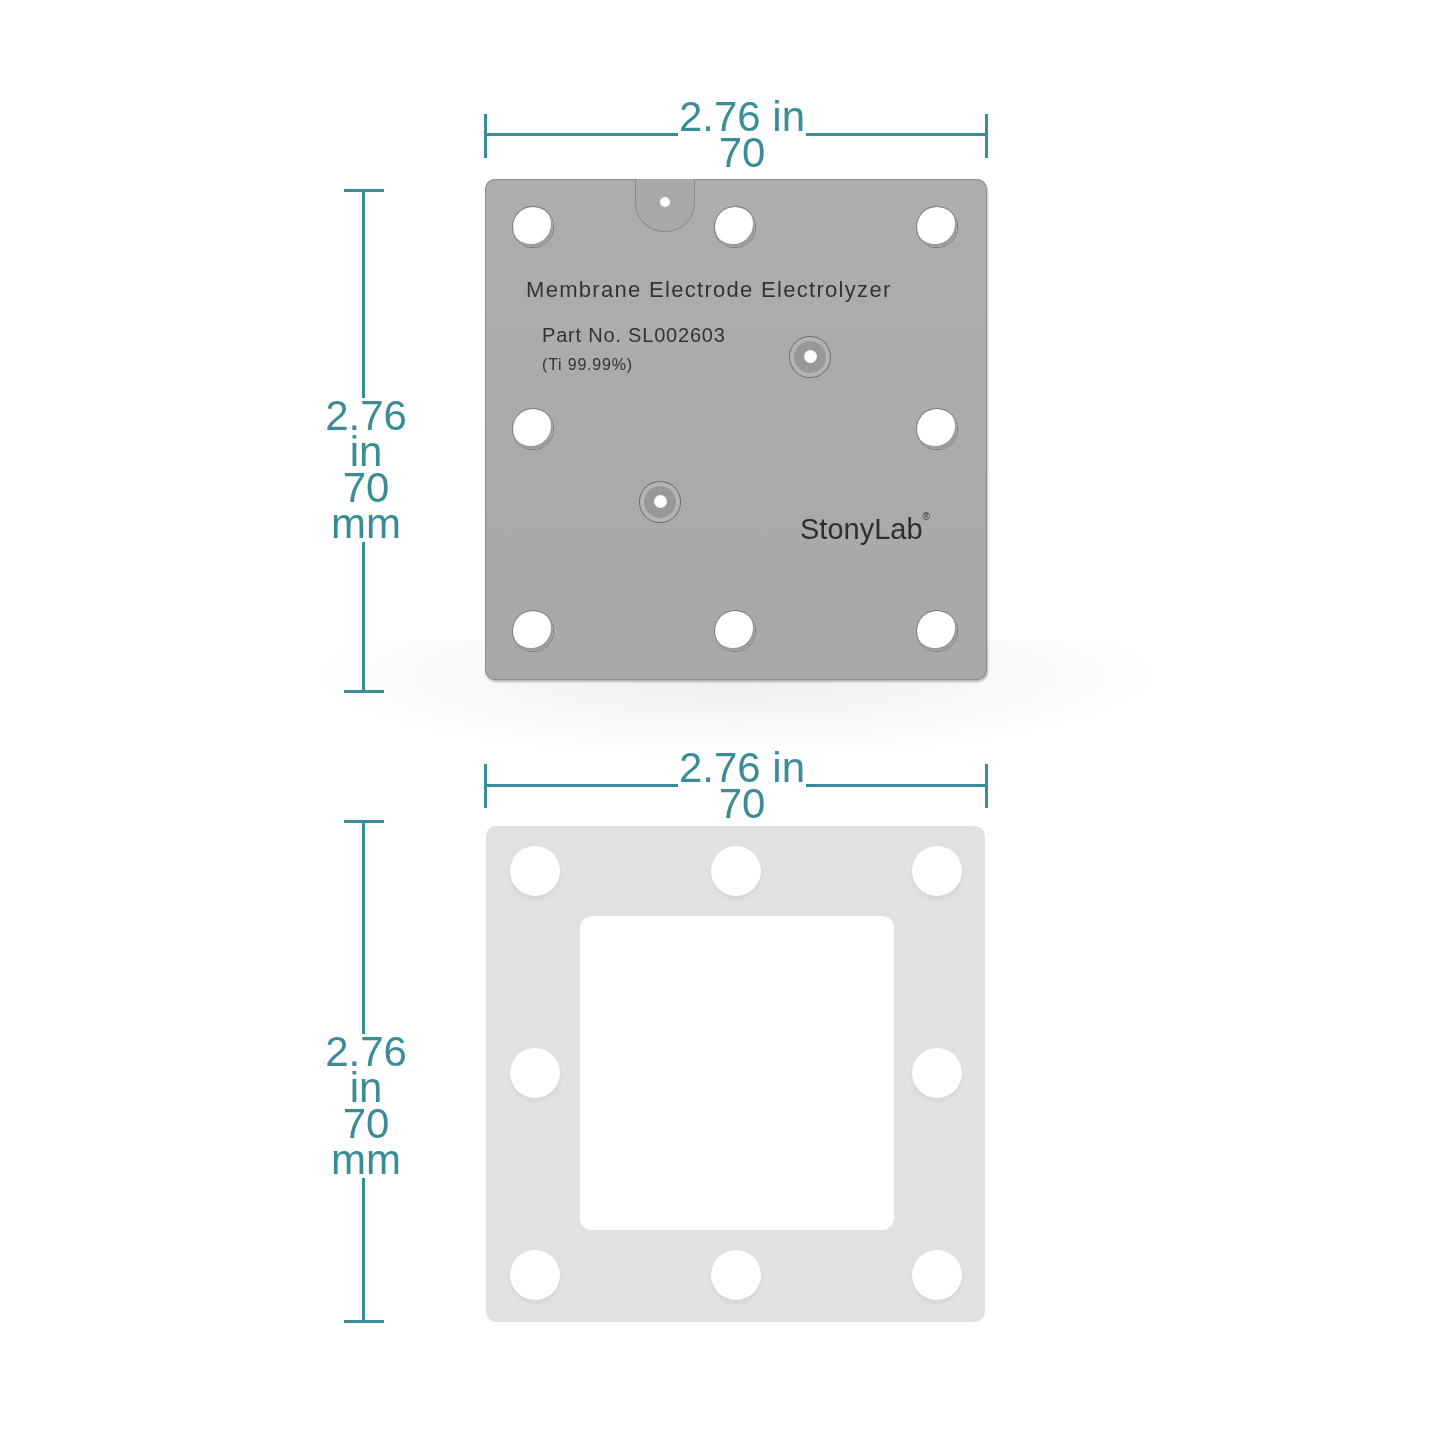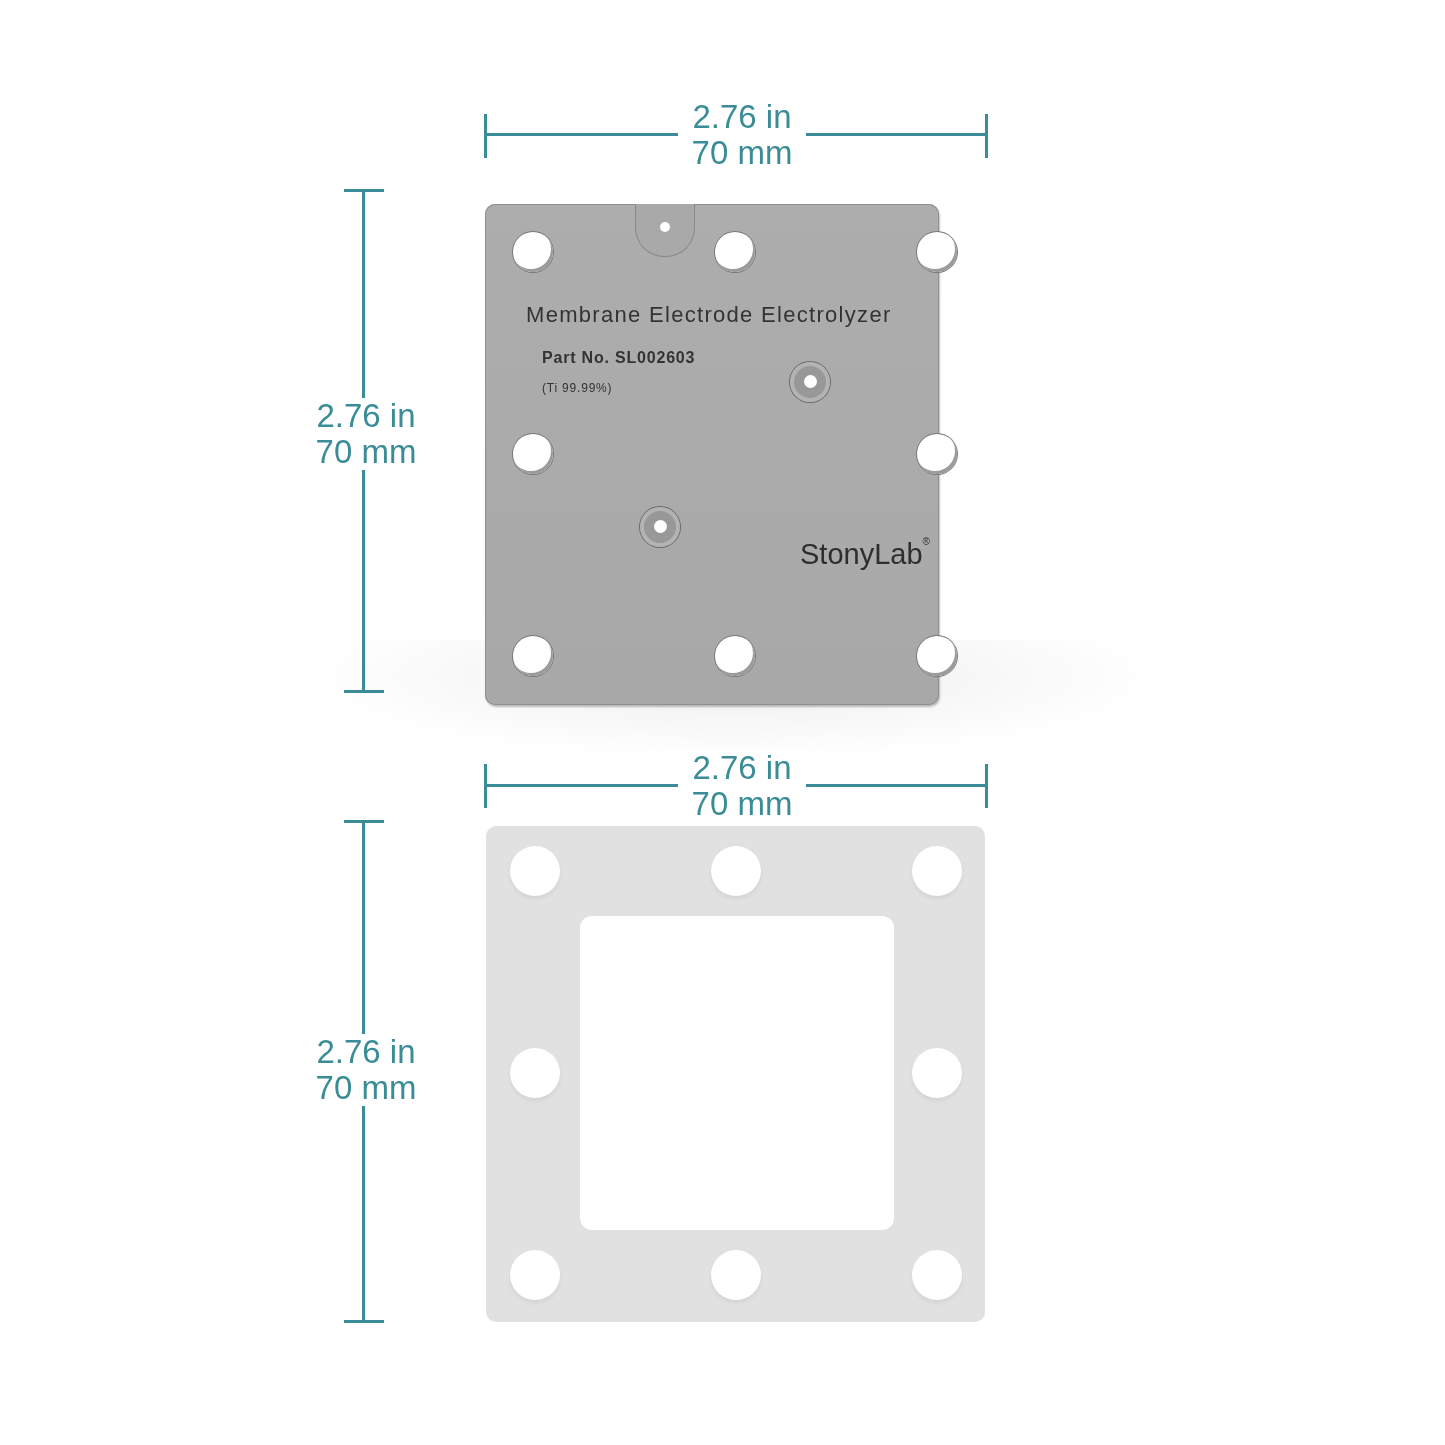--- a/index.html
+++ b/index.html
@@ -1,24 +1,24 @@
 <!DOCTYPE html>
 <html><head>
 <meta charset="utf-8">
 <style>
   html, body { margin:0; padding:0; background:#ffffff; }
   body { width:1445px; height:1445px; position:relative; overflow:hidden; font-family:"Liberation Sans", sans-serif; }
-  .dim-text { position:absolute; color:#3a8c96; font-size:33px; line-height:36px; text-align:center; background:#fff; }
+  .dim-text { position:absolute; color:#3a8c96; font-size:42px; line-height:36px; text-align:center; background:#fff; }
   .hline { position:absolute; height:3px; background:#3a8c96; }
   .vline { position:absolute; width:3px; background:#3a8c96; }
   .tick-v { position:absolute; width:3px; height:44px; background:#3a8c96; }
   .tick-h { position:absolute; height:3px; width:26px; background:#3a8c96; }
   .shadow { position:absolute; left:300px; top:640px; width:870px; height:120px;
     background:radial-gradient(ellipse at 50% 30%, rgba(0,0,0,0.07), rgba(0,0,0,0) 70%); }
-  .plate { position:absolute; left:485px; top:204px; width:454px; height:501px;
+  .plate { position:absolute; left:485px; top:179px; width:502px; height:501px;
     background:linear-gradient(180deg,#adadad 0%,#a8a8a8 100%); border-radius:10px;
     box-shadow: inset 0 0 0 1px #8f8f8f, 1px 2px 2px rgba(0,0,0,0.25); }
   .hole { position:absolute; width:40px; height:40px; border-radius:50%; background:#fff;
     box-shadow: inset -2px -3px 0 #9b9b9b, 0 0 0 1px #7a7a7a; }
   .tab { position:absolute; left:150px; top:0; width:58px; height:52px; border:1px solid #8a8a8a; border-top:none;
     border-radius:0 0 29px 29px; background:#a9a9a9; }
   .tab-hole { position:absolute; left:24px; top:18px; width:10px; height:10px; border-radius:50%; background:#fff; }
   .cs-hole { position:absolute; width:40px; height:40px; border-radius:50%; background:#989898;
     box-shadow: 0 0 0 1px #6a6a6a, inset 0 0 0 4px #b3b3b3; }
   .cs-hole::after { content:""; position:absolute; left:14px; top:13px; width:13px; height:13px; border-radius:50%; background:#fff; }
@@ -61,22 +61,22 @@
   <div class="hole" style="left:432px;top:28px;"></div>
   <div class="hole" style="left:28px;top:230px;"></div>
   <div class="hole" style="left:432px;top:230px;"></div>
   <div class="hole" style="left:28px;top:432px;"></div>
   <div class="hole" style="left:230px;top:432px;"></div>
   <div class="hole" style="left:432px;top:432px;"></div>
   <div class="cs-hole" style="left:305px;top:158px;"></div>
   <div class="cs-hole" style="left:155px;top:303px;"></div>
 
   <div class="etch" style="left:41px;top:98px;font-size:22px;letter-spacing:1.3px;">Membrane Electrode Electrolyzer</div>
-  <div class="etch" style="left:57px;top:145px;font-size:16px;letter-spacing:0.8px;font-weight:bold;">Part No. SL002603</div>
-  <div class="etch" style="left:57px;top:177px;font-size:12px;letter-spacing:0.8px;text-align:center;">(Ti 99.99%)</div>
+  <div class="etch" style="left:57px;top:145px;font-size:20px;letter-spacing:0.8px;">Part No. SL002603</div>
+  <div class="etch" style="left:57px;top:177px;font-size:16px;letter-spacing:0.8px;text-align:center;">(Ti 99.99%)</div>
   <div class="etch" style="left:283px;top:334px;font-size:29px;color:#2e2e2e;margin-left:32px;">
     <span>StonyLab</span><sup style="font-size:10px;vertical-align:top;position:relative;top:-2px;">®</sup>
   </div>
 </div>
 
 <div>
   <div class="tick-v" style="left:484px;top:764px;"></div>
   <div class="tick-v" style="left:985px;top:764px;"></div>
   <div class="hline" style="left:485px;top:784px;width:502px;"></div>
   <div class="dim-text" style="left:678px;top:750px;width:128px;">

